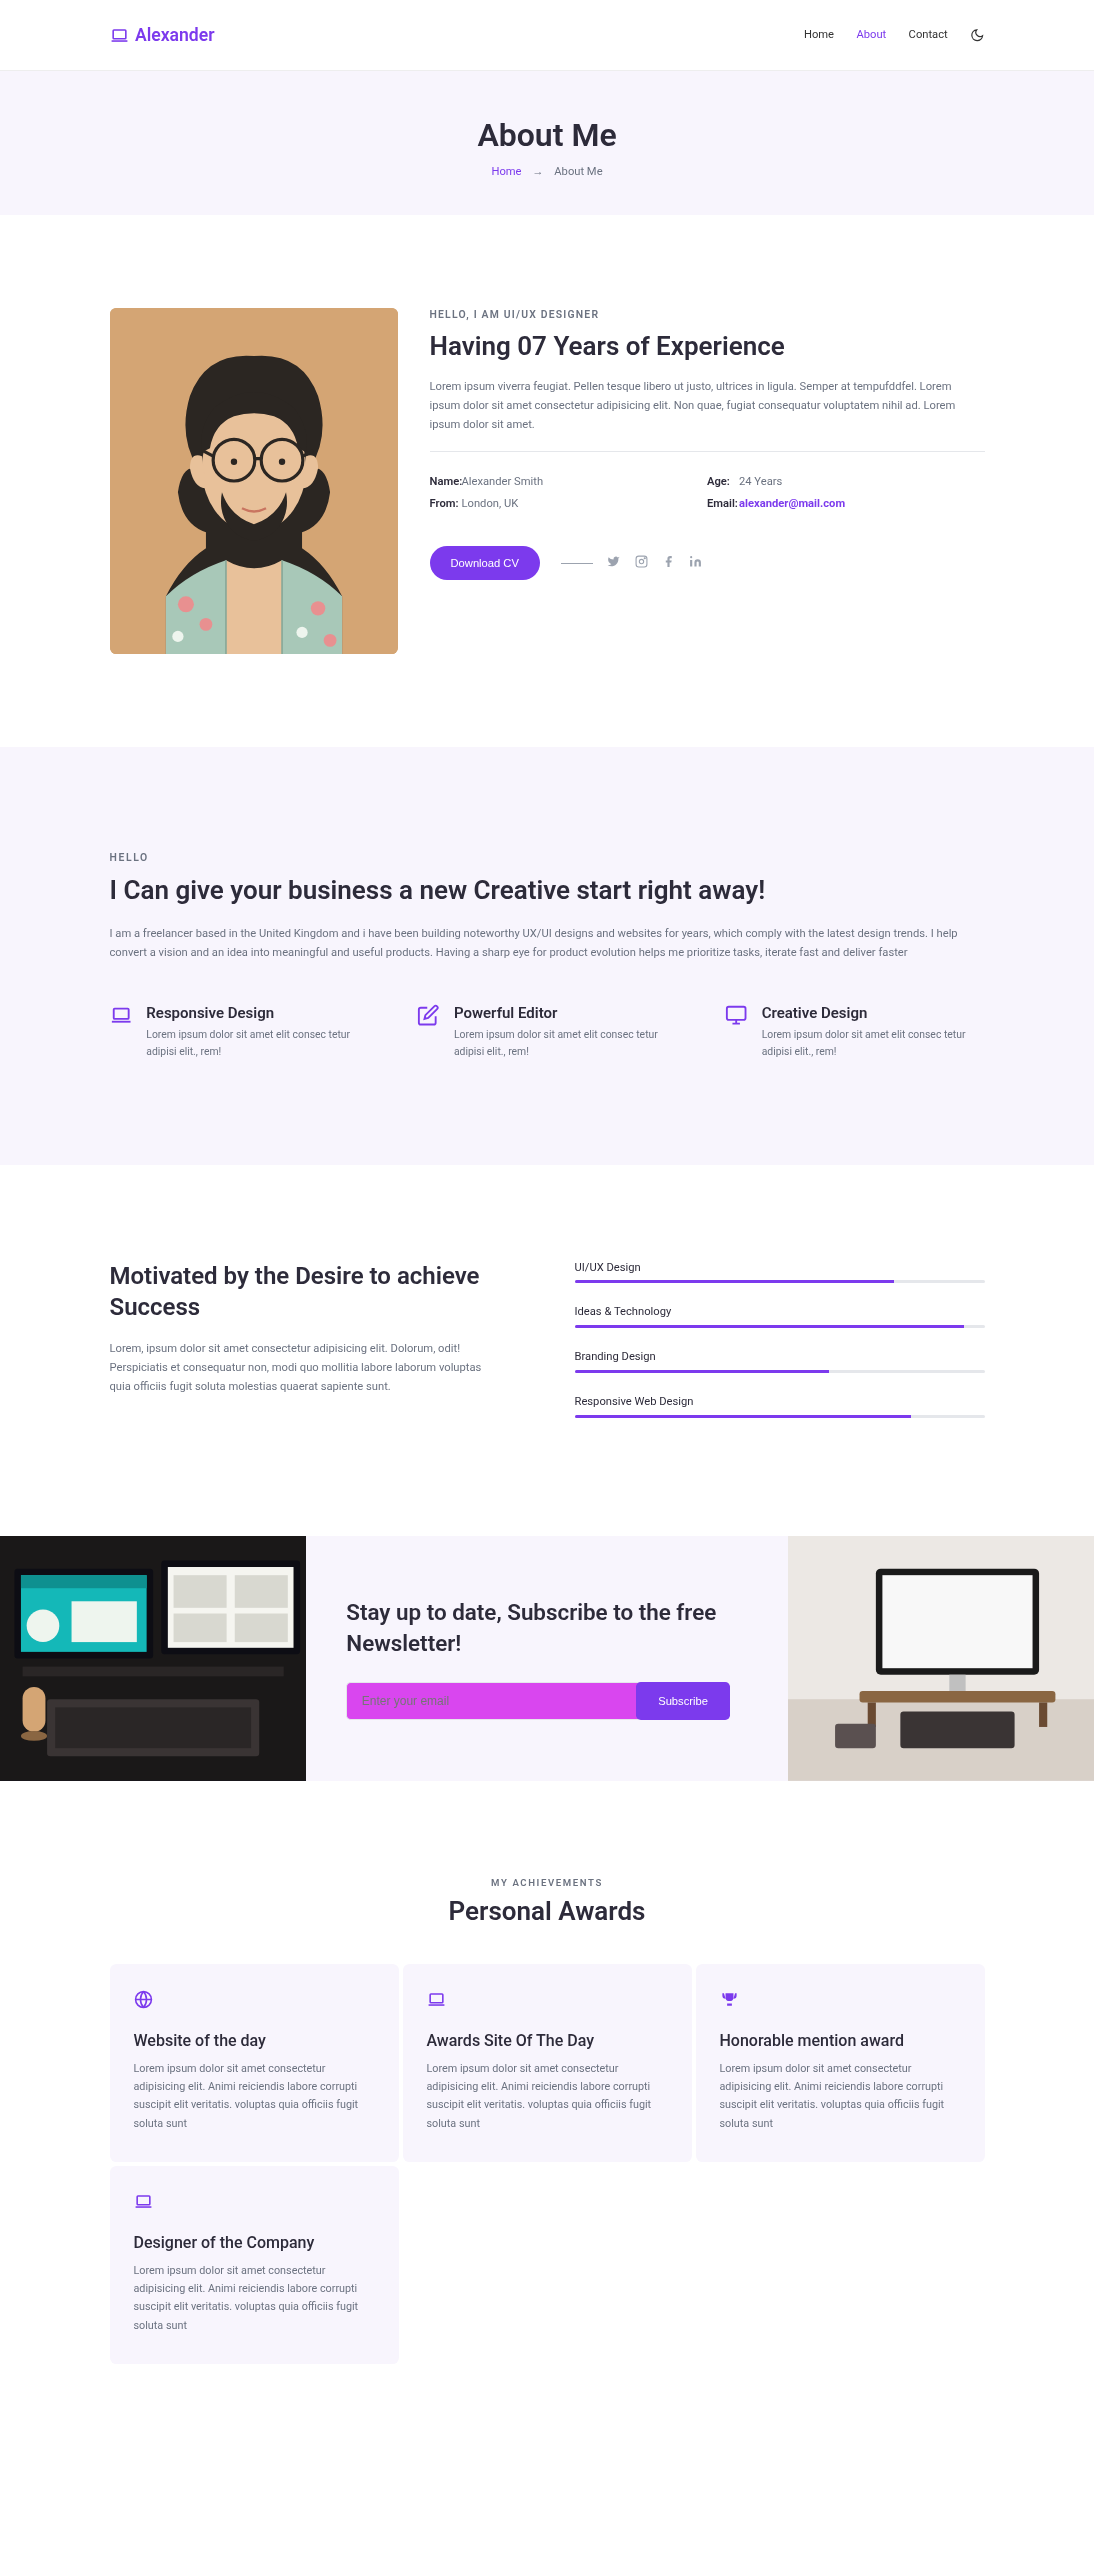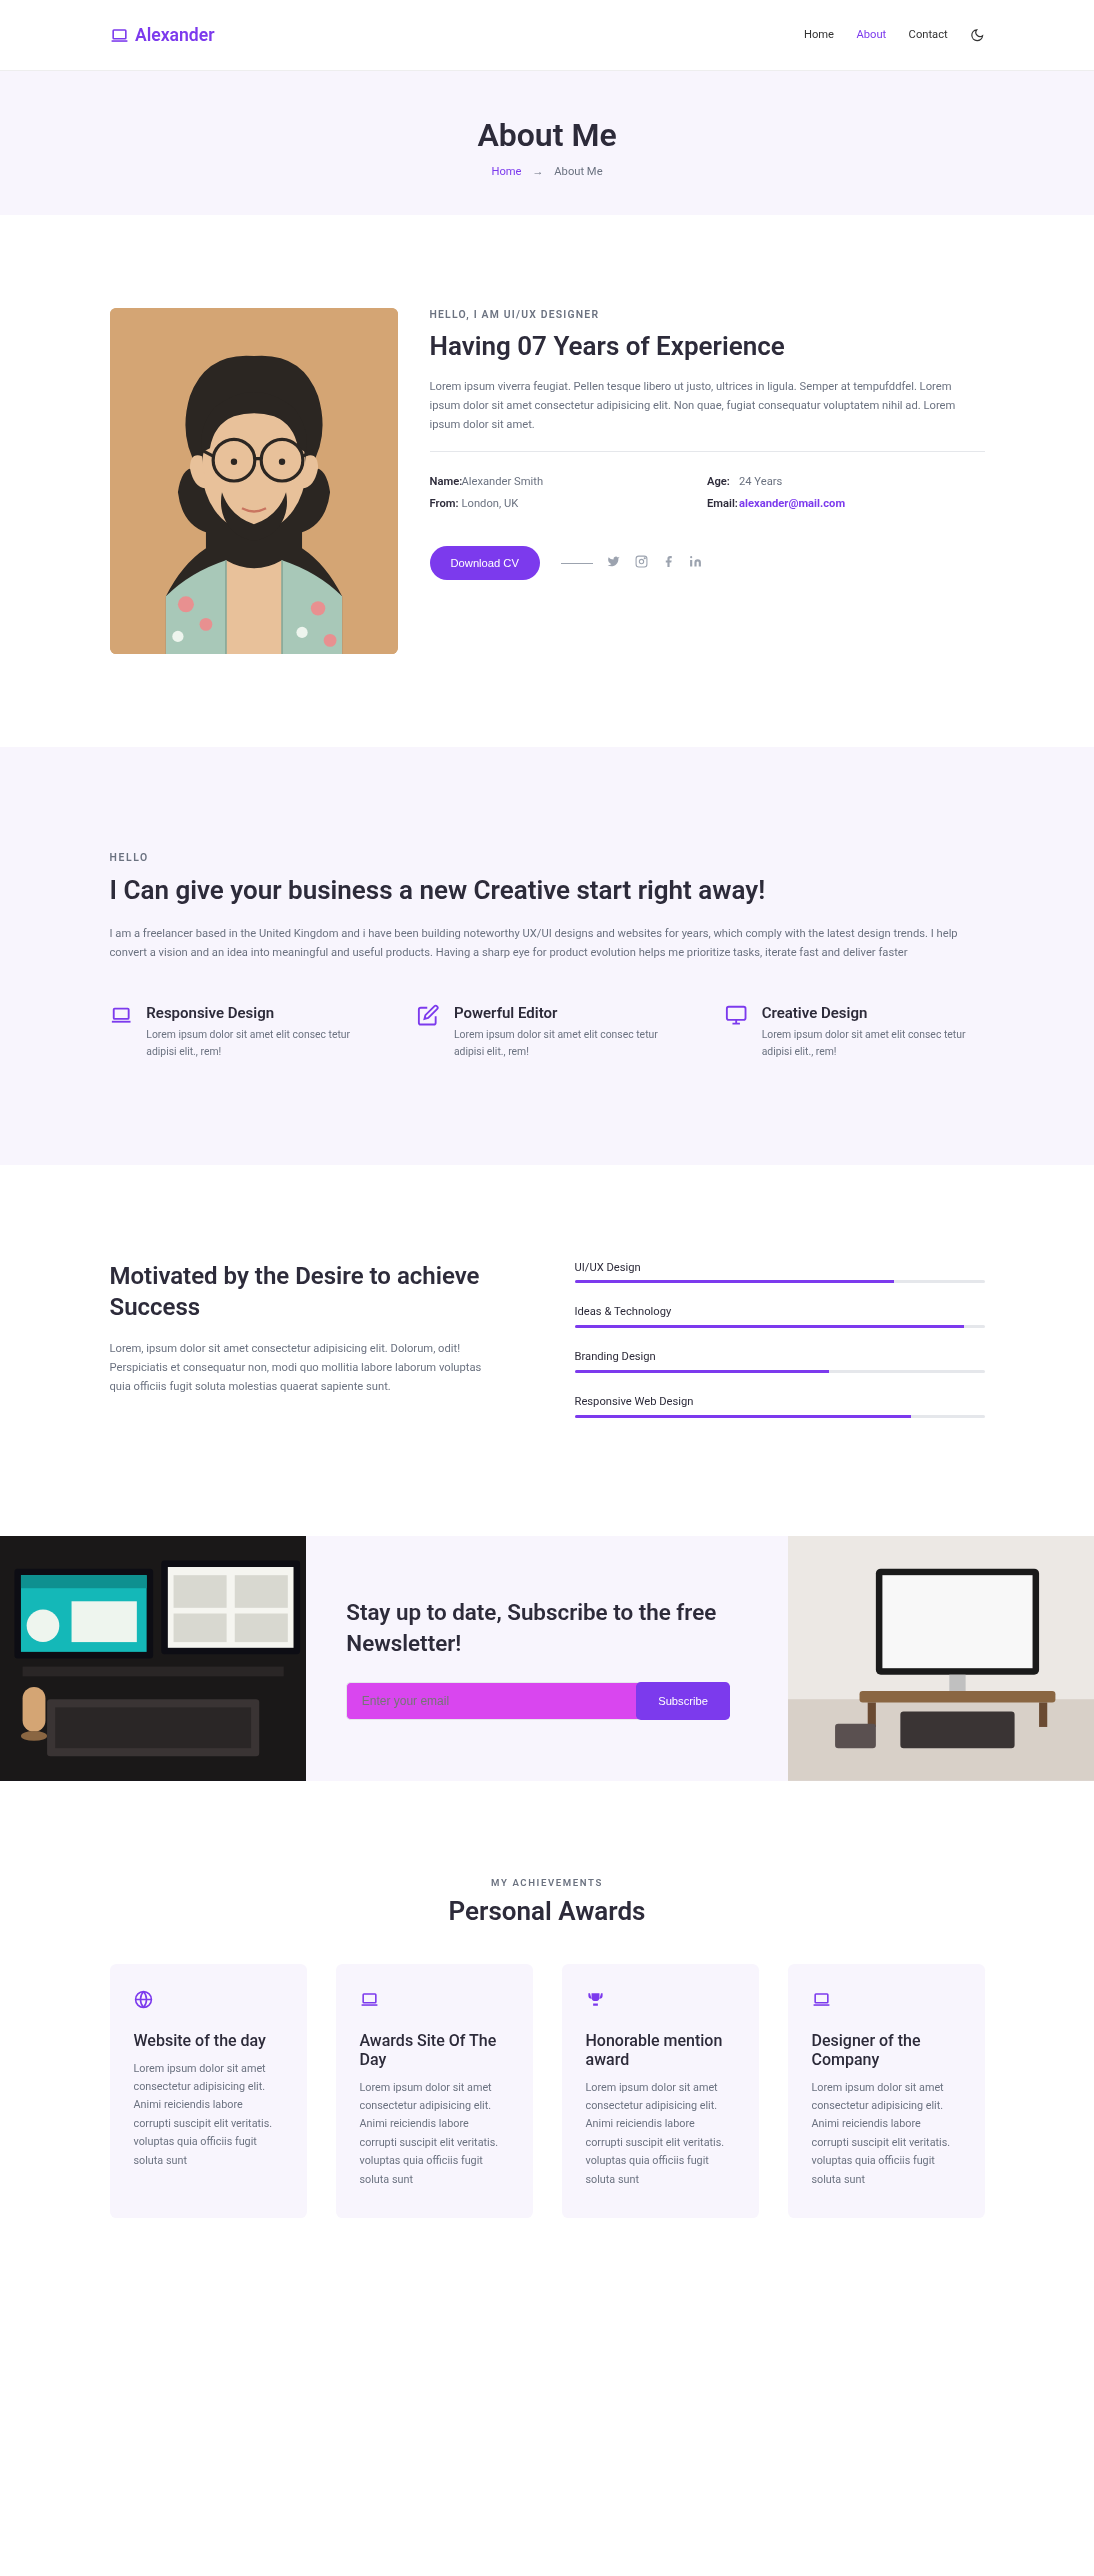--- a/index.html
+++ b/index.html
@@ -75,21 +75,21 @@
 .news-center h2 { font-size: 22.4px; color: #2d2b3a; font-weight: 600; line-height: 1.35; margin-bottom: 24px; }
 .news-form { display: flex; max-width: 384px; }
 .news-form input { flex: 1; border: 0.8px solid #e5e7eb; border-right: none; padding: 11.2px 14.4px; font-size: 12px; border-radius: 4.8px 0 0 4.8px; outline: none; background: #d946ef; }
 .news-form button { background: #7c3aed; color: #fff; border: none; padding: 11.2px 22.4px; font-size: 11.2px; font-weight: 500; border-radius: 4.8px; cursor: pointer; margin-left: -3.2px; }
 
 
 .awards-section { padding: 80px 0 48px; }
 .awards-header { text-align: center; margin-bottom: 38px; }
 .awards-header .subtitle-sm { font-size: 9.6px; letter-spacing: 1.6px; color: #6b7280; font-weight: 600; margin-bottom: 8px; }
 .awards-header h2 { font-size: 26px; color: #2d2b3a; font-weight: 600; }
-.awards-grid { display: grid; grid-template-columns: 1fr 1fr 1fr 1fr; gap: 29px; }
+.awards-grid { display: grid; grid-template-columns: 1fr 1fr 1fr; gap: 4px; }
 .award-card { background: #f8f5fd; border-radius: 6.4px; padding: 26px 24px 29px; }
 .award-icon { color: #7c3aed; margin-bottom: 19px; }
 .award-card h3 { font-size: 16px; color: #2d2b3a; font-weight: 500; margin-bottom: 9.6px; }
 .award-card p { font-size: 10.8px; color: #6b7280; line-height: 1.7; }
 </style>
 </head>
 <body>
 
 <header class="header">
   <div class="container header-inner">

